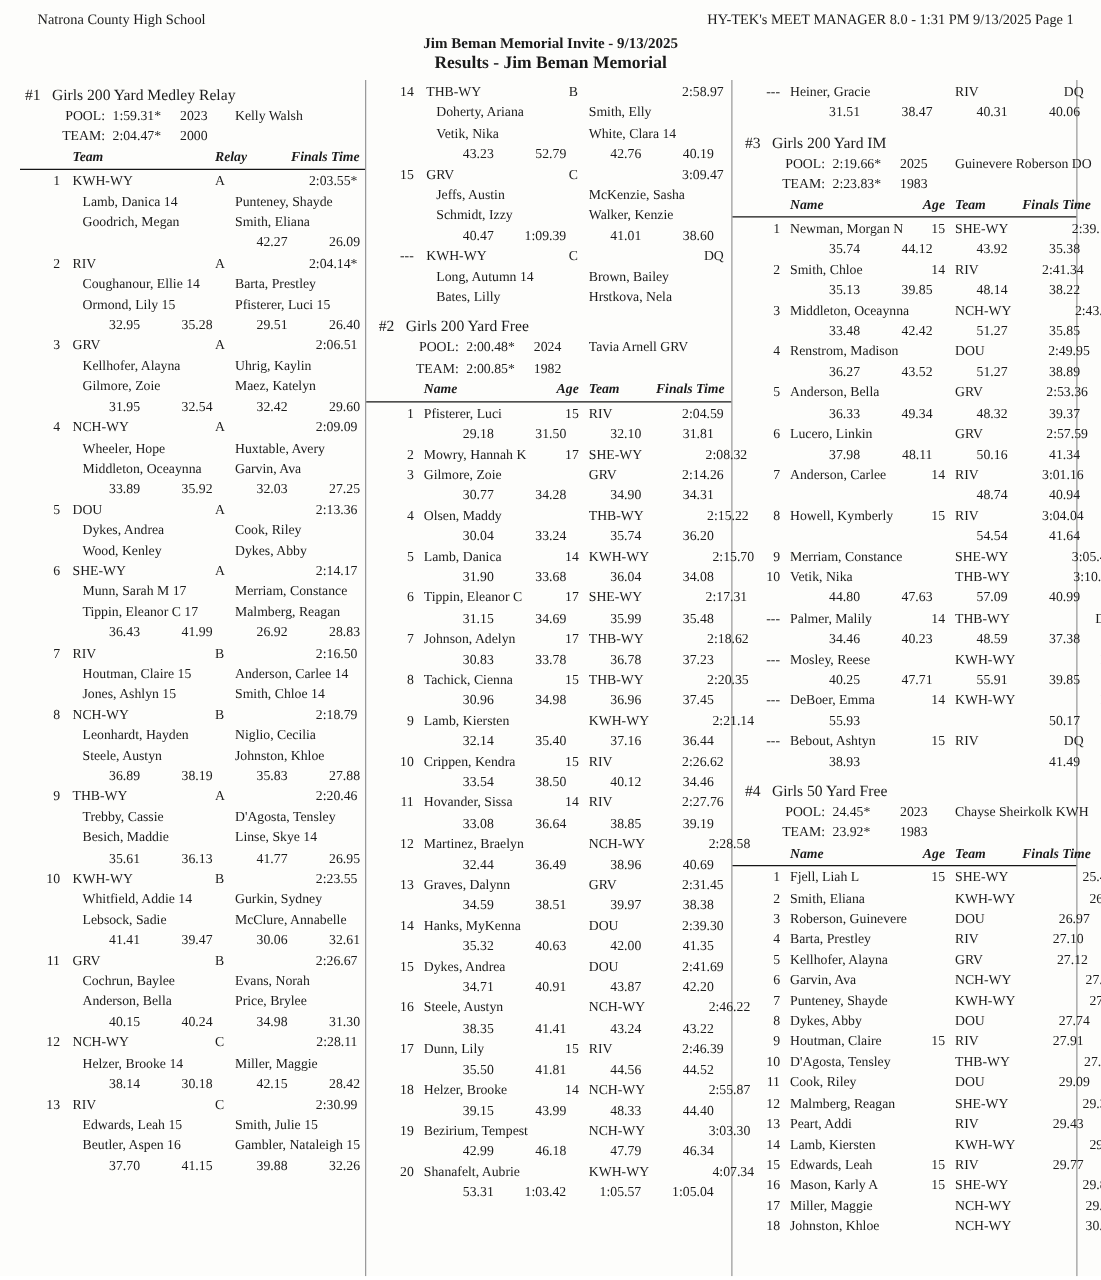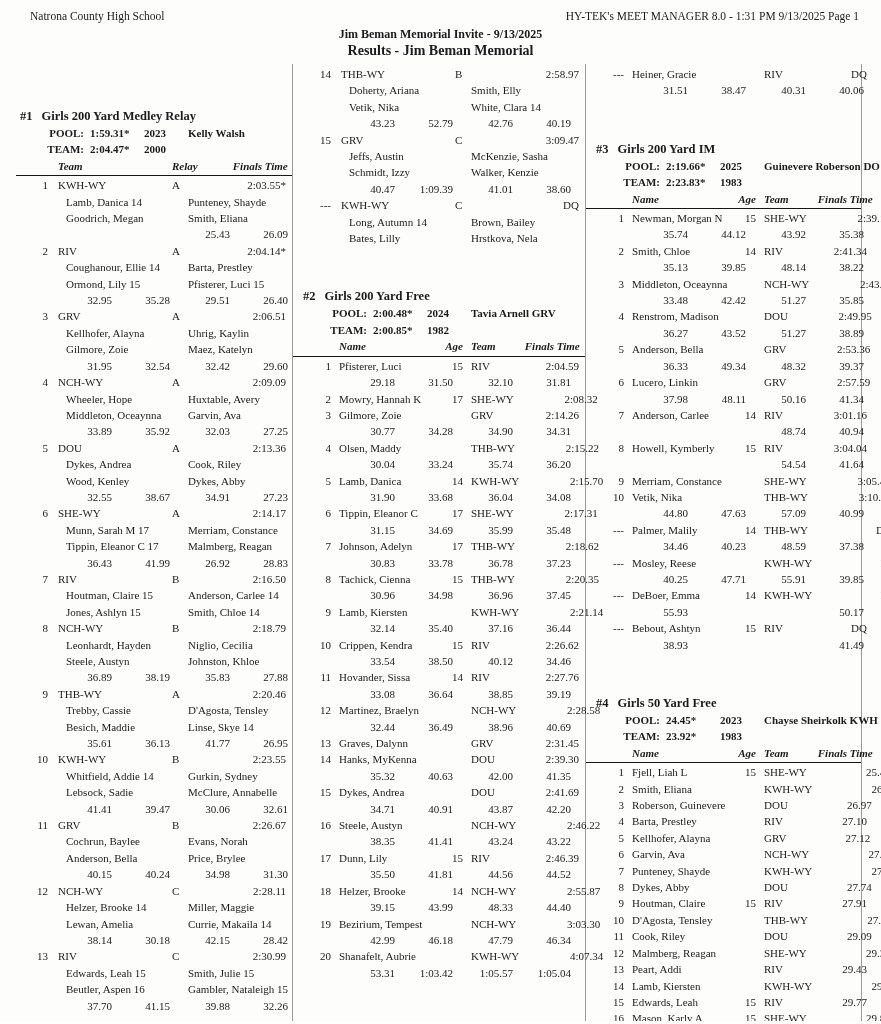--- a/index.html
+++ b/index.html
@@ -14,23 +14,23 @@
   .col:first-child{width:277px;padding-left:4px;}
   .col:nth-child(2){width:293px;}
   .col:nth-child(3){width:276px;}
   .right{text-align:right;}
   .row,.swim-row,.splits4,.rec-line,.col-head,.ev-title{white-space:nowrap;}
   .grid-relay{display:grid;grid-template-columns:28px 104px 1fr 80px;column-gap:10px;}
   .grid-ind{display:grid;grid-template-columns:28px 86px 30px 1fr 76px;column-gap:8px;}
   .swim-row{display:grid;grid-template-columns:116px 1fr;column-gap:6px;padding-left:46px;}
   .splits4{display:grid;grid-template-columns:92px 58px 60px 58px;}
   .splits4 span{text-align:right;}
-  .ev-title{font-weight:700;font-size:12.5px;line-height:17px;padding-top:2px;margin-top:40px;}
+  .ev-title{font-weight:400;font-size:12.5px;line-height:17px;padding-top:2px;}
   .ev-num{margin-right:9px;}
-  .rec-line{display:grid;grid-template-columns:64px 48px 38px 1fr;column-gap:6px;font-weight:700;}
+  .rec-line{display:grid;grid-template-columns:64px 48px 38px 1fr;column-gap:6px;font-weight:400;}
   .rec-label{text-align:right;}
   .col-head{font-weight:700;border-bottom:1.6px solid #151515;margin:0 -6px 1px -10px;padding:0 6px 1px 10px;font-style:italic;}
   .col:first-child .col-head{margin-left:-4px;padding-left:4px;}
   .seg-gap{margin-top:5px;}
 </style>
 </head>
 <body>
 
 <div class="page">
   <div class="school">Natrona County High School</div>
@@ -70,21 +70,21 @@
           <span>Lamb, Danica 14</span>
           <span>Punteney, Shayde</span>
         </div>
         <div class="swim-row">
           <span>Goodrich, Megan</span>
           <span>Smith, Eliana</span>
         </div>
         <div class="splits4">
           <span class="right"></span>
           <span class="right"></span>
-          <span class="right">25.43</span>
+          <span class="right">42.27</span>
           <span class="right">26.09</span>
         </div>
         <div class="grid-relay row">
           <span class="right">2</span>
           <span>RIV</span>
           <span>A</span>
           <span class="right">2:04.14*</span>
         </div>
         <div class="swim-row">
           <span>Coughanour, Ellie 14</span>
@@ -147,26 +147,20 @@
           <span class="right">2:13.36</span>
         </div>
         <div class="swim-row">
           <span>Dykes, Andrea</span>
           <span>Cook, Riley</span>
         </div>
         <div class="swim-row">
           <span>Wood, Kenley</span>
           <span>Dykes, Abby</span>
         </div>
-        <div class="splits4">
-          <span class="right">32.55</span>
-          <span class="right">38.67</span>
-          <span class="right">34.91</span>
-          <span class="right">27.23</span>
-        </div>
         <div class="grid-relay row">
           <span class="right">6</span>
           <span>SHE-WY</span>
           <span>A</span>
           <span class="right">2:14.17</span>
         </div>
         <div class="swim-row">
           <span>Munn, Sarah M 17</span>
           <span>Merriam, Constance</span>
         </div>
@@ -276,24 +270,20 @@
         </div>
         <div class="grid-relay row">
           <span class="right">12</span>
           <span>NCH-WY</span>
           <span>C</span>
           <span class="right">2:28.11</span>
         </div>
         <div class="swim-row">
           <span>Helzer, Brooke 14</span>
           <span>Miller, Maggie</span>
-        </div>
-        <div class="swim-row">
-          <span>Lewan, Amelia</span>
-          <span>Currie, Makaila 14</span>
         </div>
         <div class="splits4">
           <span class="right">38.14</span>
           <span class="right">30.18</span>
           <span class="right">42.15</span>
           <span class="right">28.42</span>
         </div>
         <div class="grid-relay row">
           <span class="right">13</span>
           <span>RIV</span>
@@ -542,20 +532,26 @@
           <span class="right">38.96</span>
           <span class="right">40.69</span>
         </div>
         <div class="grid-ind row">
           <span class="right">13</span>
           <span>Graves, Dalynn</span>
           <span class="right"></span>
           <span>GRV</span>
           <span class="right">2:31.45</span>
         </div>
+        <div class="splits4">
+          <span class="right">34.59</span>
+          <span class="right">38.51</span>
+          <span class="right">39.97</span>
+          <span class="right">38.38</span>
+        </div>
         <div class="grid-ind row">
           <span class="right">14</span>
           <span>Hanks, MyKenna</span>
           <span class="right"></span>
           <span>DOU</span>
           <span class="right">2:39.30</span>
         </div>
         <div class="splits4">
           <span class="right">35.32</span>
           <span class="right">40.63</span>

